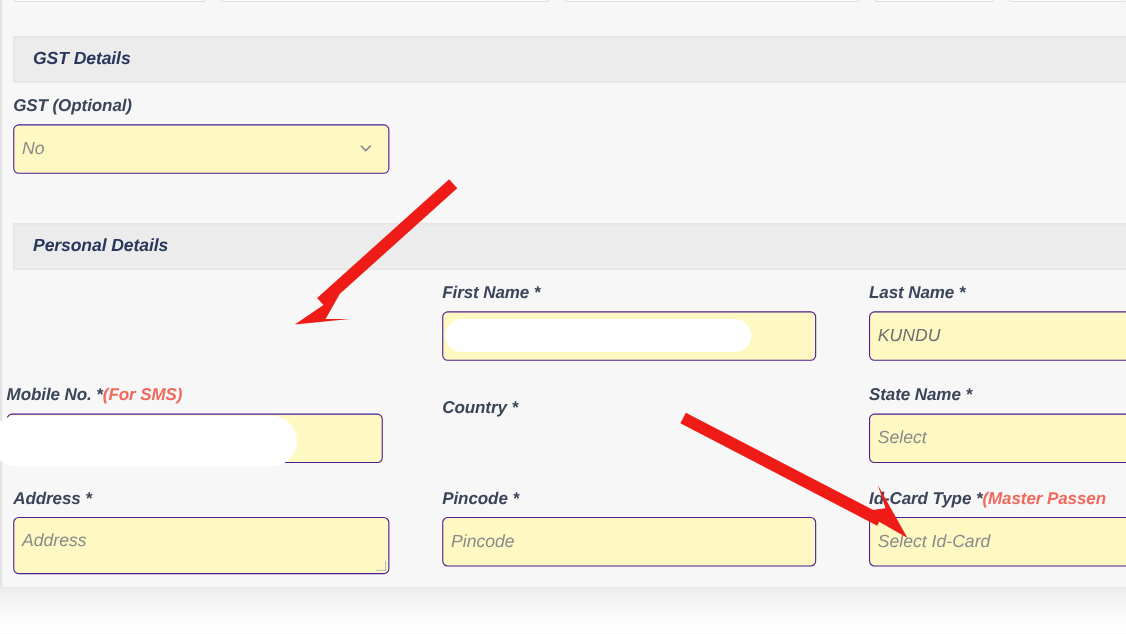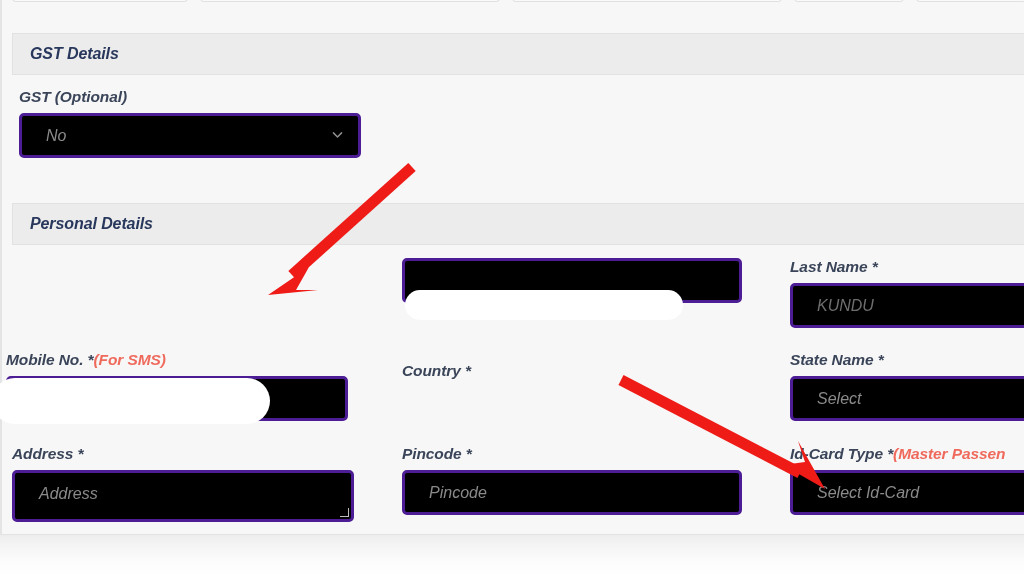--- a/index.html
+++ b/index.html
@@ -97,26 +97,26 @@
   }
   .field .label .req { color: #3b4559; }
   .field .label .note {
     color: #ef6a5c;
     font-weight: bold;
   }
 
   .control {
     width: 100%;
     height: 45px;
-    border: 3px solid #4c1d95;
+    border: 1px solid #4c1d95;
     border-radius: 5px;
-    background: #000000;
+    background: #fef9c3;
     display: flex;
     align-items: center;
-    padding: 0 24px;
+    padding: 0 7px;
     font-size: 16px;
     color: #8a8a8a;
     position: relative;
   }
   .control.filled { color: #6e6e6e; }
 
   .control.textarea {
     height: 52px;
     align-items: flex-start;
     padding-top: 12px;
@@ -166,21 +166,21 @@
     <div class="stub" style="left:188px; width:300px;"></div>
     <div class="stub" style="left:500px; width:270px;"></div>
     <div class="stub" style="left:782px; width:110px;"></div>
     <div class="stub" style="left:904px; width:110px;"></div>
   </div>
 
   <div class="section-bar" style="top:33px;">
     <span class="title">GST Details</span>
   </div>
 
-  <div class="field" style="left:12px; top:88px; width:342px;margin-left:7px;">
+  <div class="field" style="left:12px; top:88px; width:342px;">
     <div class="label">
       <span>GST (Optional)</span>
     </div>
     <div class="control">
       <span>No</span>
       <span class="chev">
         <svg width="13" height="13" viewBox="0 0 16 16">
             <path d="M3 6 L8 11 L13 6" fill="none" stroke="#8d8d8d" stroke-width="1.8" stroke-linecap="round" stroke-linejoin="round"></path>
           </svg>
       </span>
@@ -188,20 +188,23 @@
   </div>
 
   <div class="section-bar" style="top:203px;">
     <span class="title">Personal Details</span>
   </div>
 
   <div class="field" style="left:12px; top:258px; width:342px;">
   </div>
 
   <div class="field" style="left:402px; top:258px; width:340px;">
+    <div class="label">
+      <span>First Name </span><span class="req">*</span>
+    </div>
     <div class="control">
       <span></span>
     </div>
   </div>
   <div class="redact" style="left:405px; top:290px; width:278px; height:30px;"></div>
 
   <div class="field" style="left:790px; top:258px; width:252px;">
     <div class="label">
       <span>Last Name </span><span class="req">*</span>
     </div>

